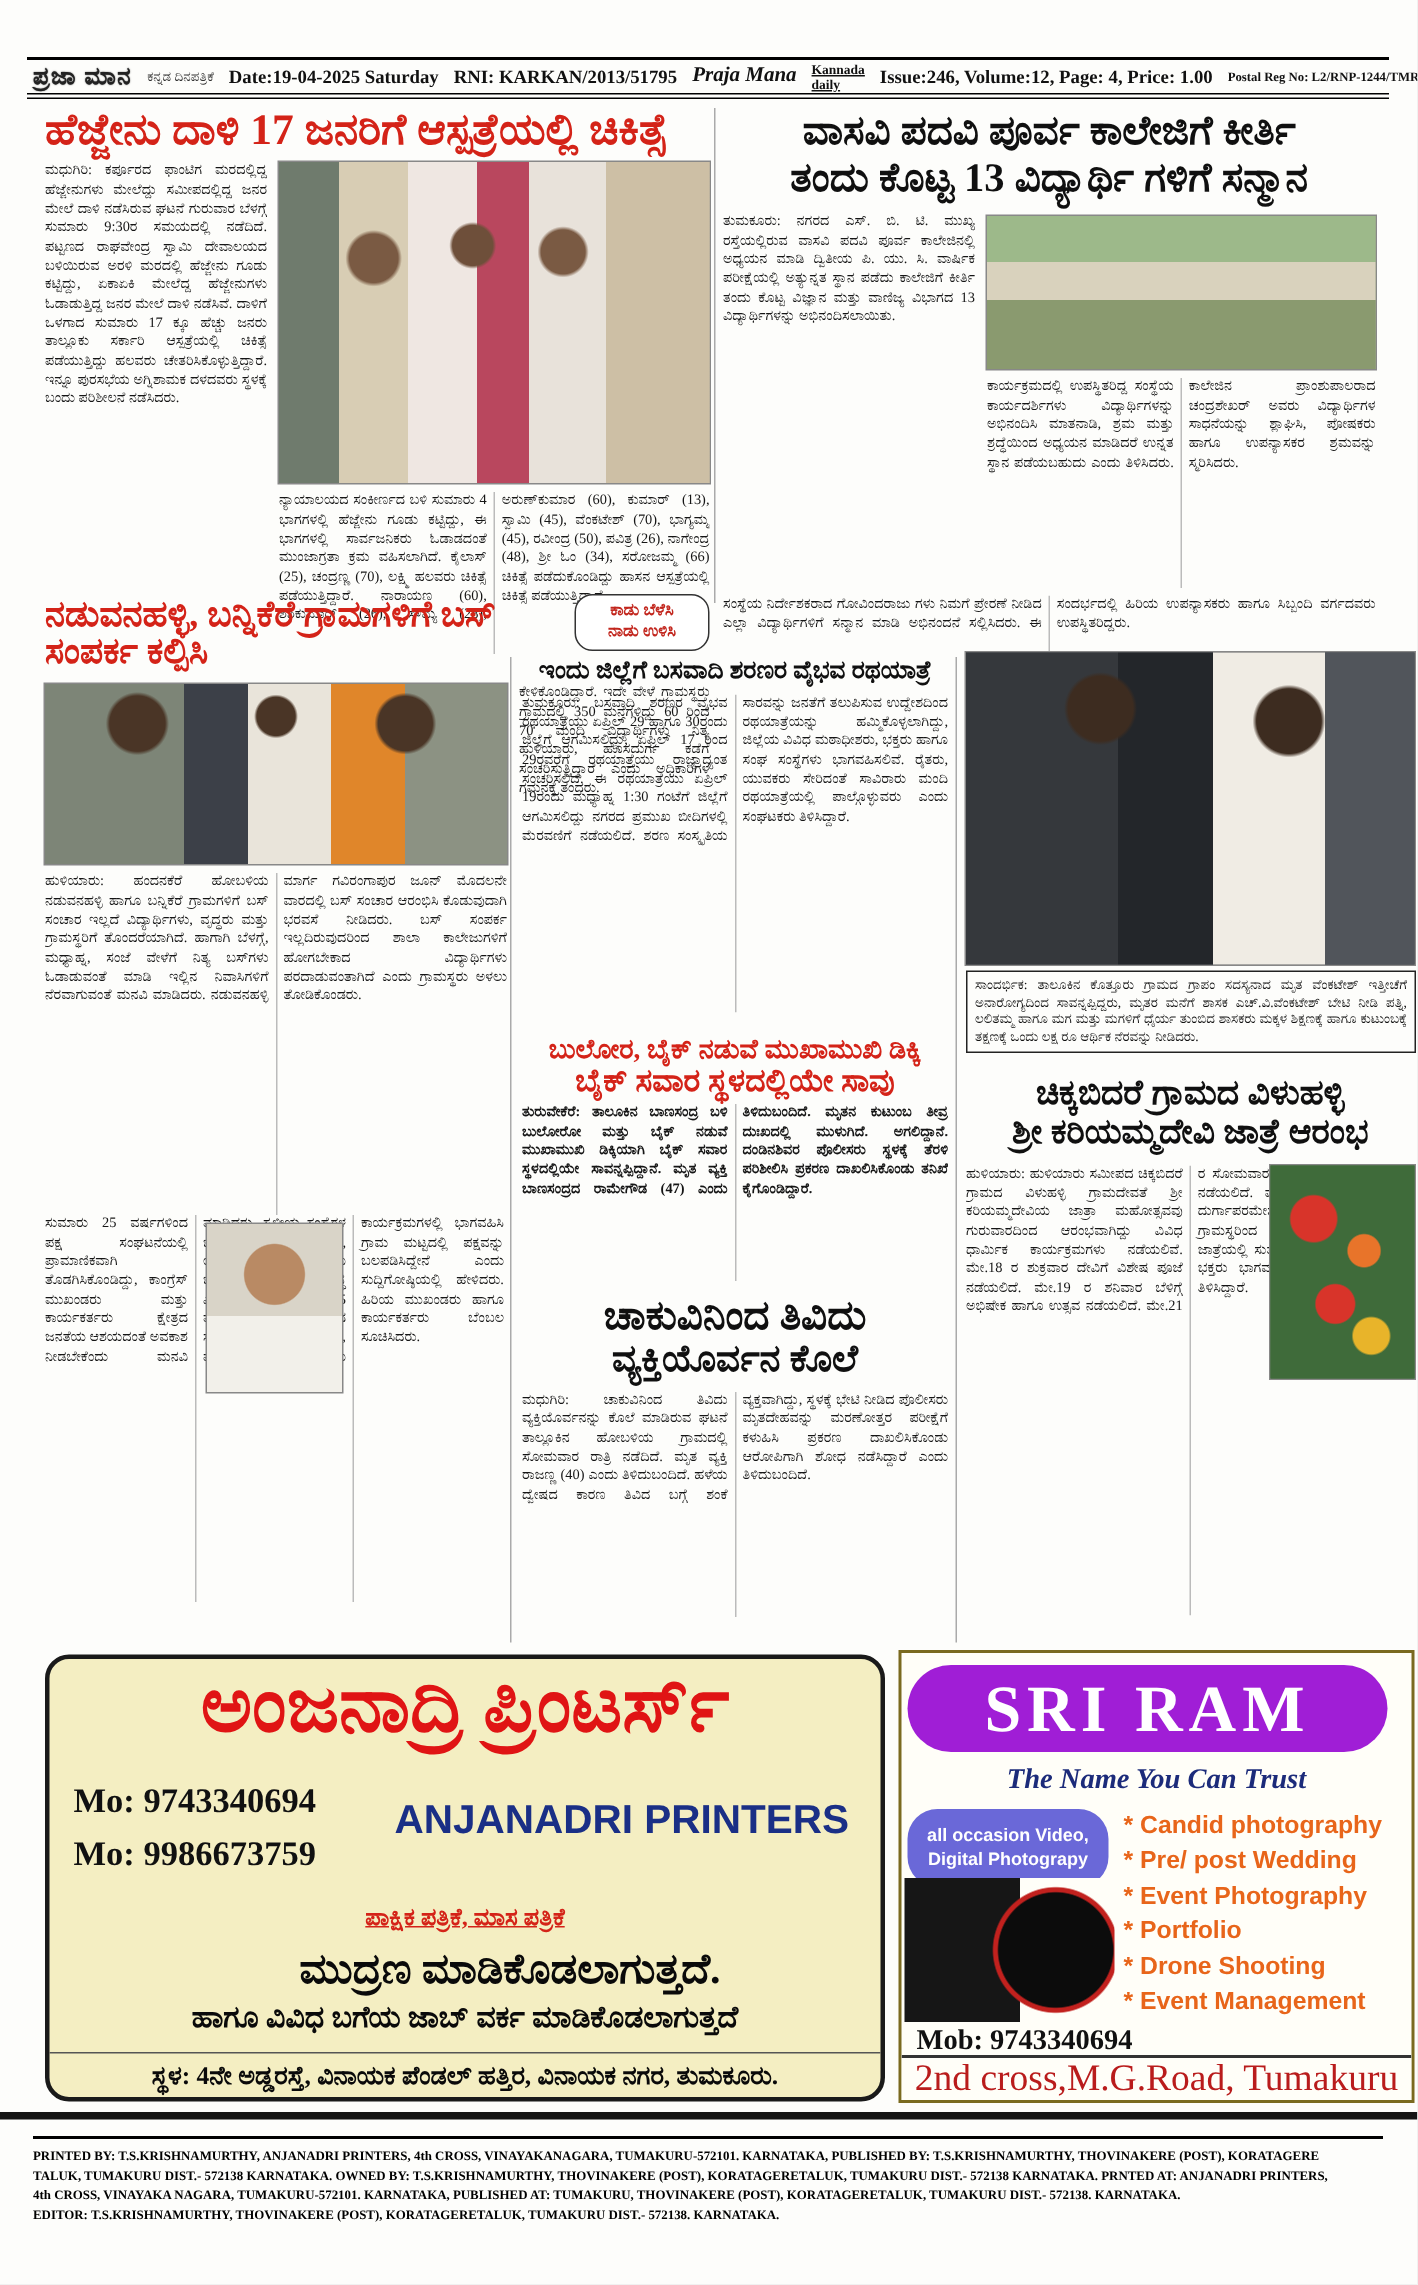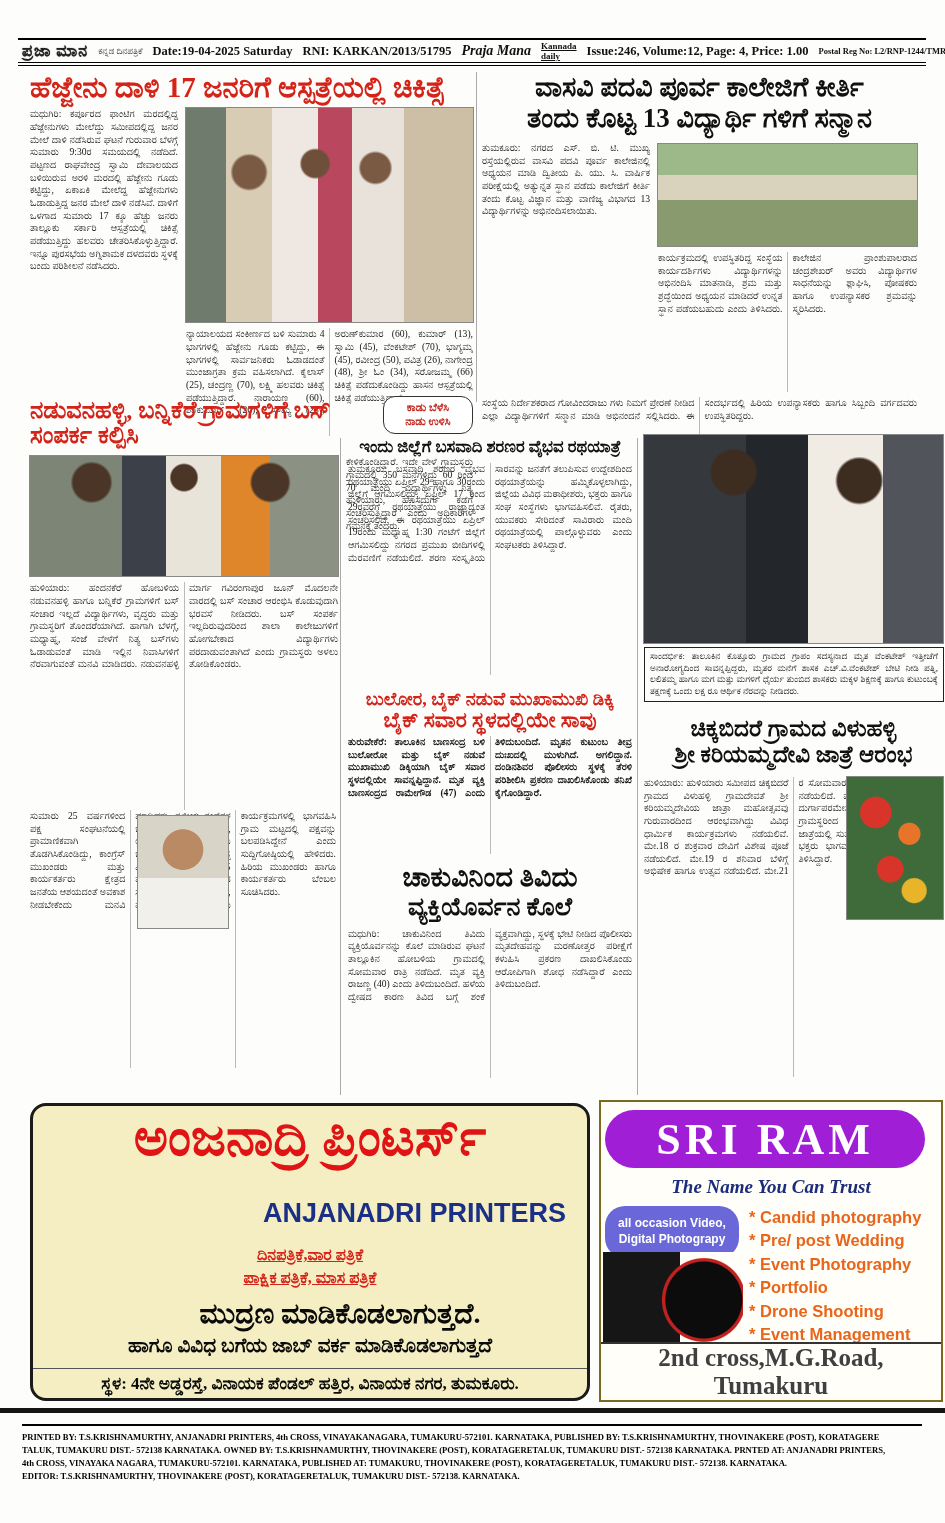--- a/index.html
+++ b/index.html
@@ -88,21 +88,21 @@
   .sri-cam{position:absolute;left:2px;top:150px;width:140px;height:96px;background:
      radial-gradient(circle at 72% 50%, #0c0c0c 0 34%, transparent 35%),
      radial-gradient(circle at 72% 50%, #c2211e 33% 37%, transparent 38%),
      linear-gradient(90deg,#161616 0 55%, transparent 55%),
      #fffef8;}
   .sri-mob{position:absolute;left:10px;top:248px;font-weight:bold;font-size:19px;color:#111;}
   .sri-mail{position:absolute;left:4px;top:272px;font-weight:bold;font-size:13.5px;color:#111;}
   .sri-thosi{position:absolute;left:205px;top:272px;font-weight:bold;font-size:12.5px;color:#b00b0b;
     font-family:"Liberation Sans",sans-serif;}
   .sri-addr{position:absolute;left:0;bottom:0;width:100%;border-top:2px solid #333;
-    text-align:center;font-weight:bold;font-size:25px;color:#404040;background:#fffef8;}
+    text-align:center;font-weight:normal;font-size:25px;color:#b91c1c;background:#fffef8;}
   
   .blackbar{position:absolute;left:0;top:1408px;width:945px;height:5px;background:#151515;}
   .footer{position:absolute;left:22px;top:1424px;width:900px;border-top:2px solid #000;
     padding-top:5px;font-size:8.6px;font-weight:bold;line-height:1.5;color:#000;text-align:left;}
 </style>
 </head>
 <body>
 
 <div class="page">
 
@@ -203,22 +203,25 @@
       <div class="bt cols2" style="width:299px;height:300px;overflow:hidden;">
         <span>ಹುಳಿಯಾರು: ಹುಳಿಯಾರು ಸಮೀಪದ ಚಿಕ್ಕಬಿದರೆ ಗ್ರಾಮದ ವಿಳುಹಳ್ಳಿ ಗ್ರಾಮದೇವತೆ ಶ್ರೀ ಕರಿಯಮ್ಮದೇವಿಯ ಜಾತ್ರಾ ಮಹೋತ್ಸವವು ಗುರುವಾರದಿಂದ ಆರಂಭವಾಗಿದ್ದು ವಿವಿಧ ಧಾರ್ಮಿಕ ಕಾರ್ಯಕ್ರಮಗಳು ನಡೆಯಲಿವೆ. ಮೇ.18 ರ ಶುಕ್ರವಾರ ದೇವಿಗೆ ವಿಶೇಷ ಪೂಜೆ ನಡೆಯಲಿದೆ. ಮೇ.19 ರ ಶನಿವಾರ ಬೆಳಿಗ್ಗೆ ಅಭಿಷೇಕ ಹಾಗೂ ಉತ್ಸವ ನಡೆಯಲಿದೆ.</span>
         <span>ಮೇ.21 ರ ಸೋಮವಾರ ಬೆಳಿಗ್ಗೆ ಅನ್ನದಾನ ಕಾರ್ಯಕ್ರಮ ನಡೆಯಲಿದೆ. ಮೇ.22 ರ ಮಂಗಳವಾರ ಶ್ರೀ ದುರ್ಗಾಪರಮೇಶ್ವರಿ ಅಮ್ಮನವರ ಉತ್ಸವ ಹಾಗೂ ಗ್ರಾಮಸ್ಥರಿಂದ ಅನ್ನಸಂತರ್ಪಣೆ ನಡೆಯಲಿದೆ. ಜಾತ್ರೆಯಲ್ಲಿ ಸುತ್ತಮುತ್ತಲ ಗ್ರಾಮಗಳ ಸಾವಿರಾರು ಭಕ್ತರು ಭಾಗವಹಿಸುವರು ಎಂದು ಗ್ರಾಮಸ್ಥರು ತಿಳಿಸಿದ್ದಾರೆ.</span>
       </div>
       <div class="photo ph-deity" style="position:absolute;left:203px;top:0;width:96px;height:142px;"></div>
     </div>
   </div>
 
   <div class="ad-anj">
     <div class="anj-title">ಅಂಜನಾದ್ರಿ ಪ್ರಿಂಟರ್ಸ್</div>
+    <div class="anj-mo">
+      <div>Mo: 9743340694</div>
+      <div>Mo: 9986673759</div>
+    </div>
     <div class="anj-en">ANJANADRI PRINTERS</div>
-    <div class="anj-red1">ದಿನಪತ್ರಿಕೆ,ವಾರ ಪತ್ರಿಕೆ</div>
     <div class="anj-red2">ಪಾಕ್ಷಿಕ ಪತ್ರಿಕೆ, ಮಾಸ ಪತ್ರಿಕೆ</div>
     <div class="anj-b1">ಮುದ್ರಣ ಮಾಡಿಕೊಡಲಾಗುತ್ತದೆ.</div>
     <div class="anj-b2">ಹಾಗೂ ವಿವಿಧ ಬಗೆಯ ಜಾಬ್ ವರ್ಕ ಮಾಡಿಕೊಡಲಾಗುತ್ತದೆ</div>
     <div class="anj-addr">ಸ್ಥಳ: 4ನೇ ಅಡ್ಡರಸ್ತೆ, ವಿನಾಯಕ ಪೆಂಡಲ್ ಹತ್ತಿರ, ವಿನಾಯಕ ನಗರ, ತುಮಕೂರು.</div>
   </div>
 
   <div class="ad-sri">
     <div class="sri-pill">SRI RAM</div>
     <div class="sri-trust">The Name You Can Trust</div>
     <div class="sri-occ">all occasion Video, Digital Photograpy</div>

